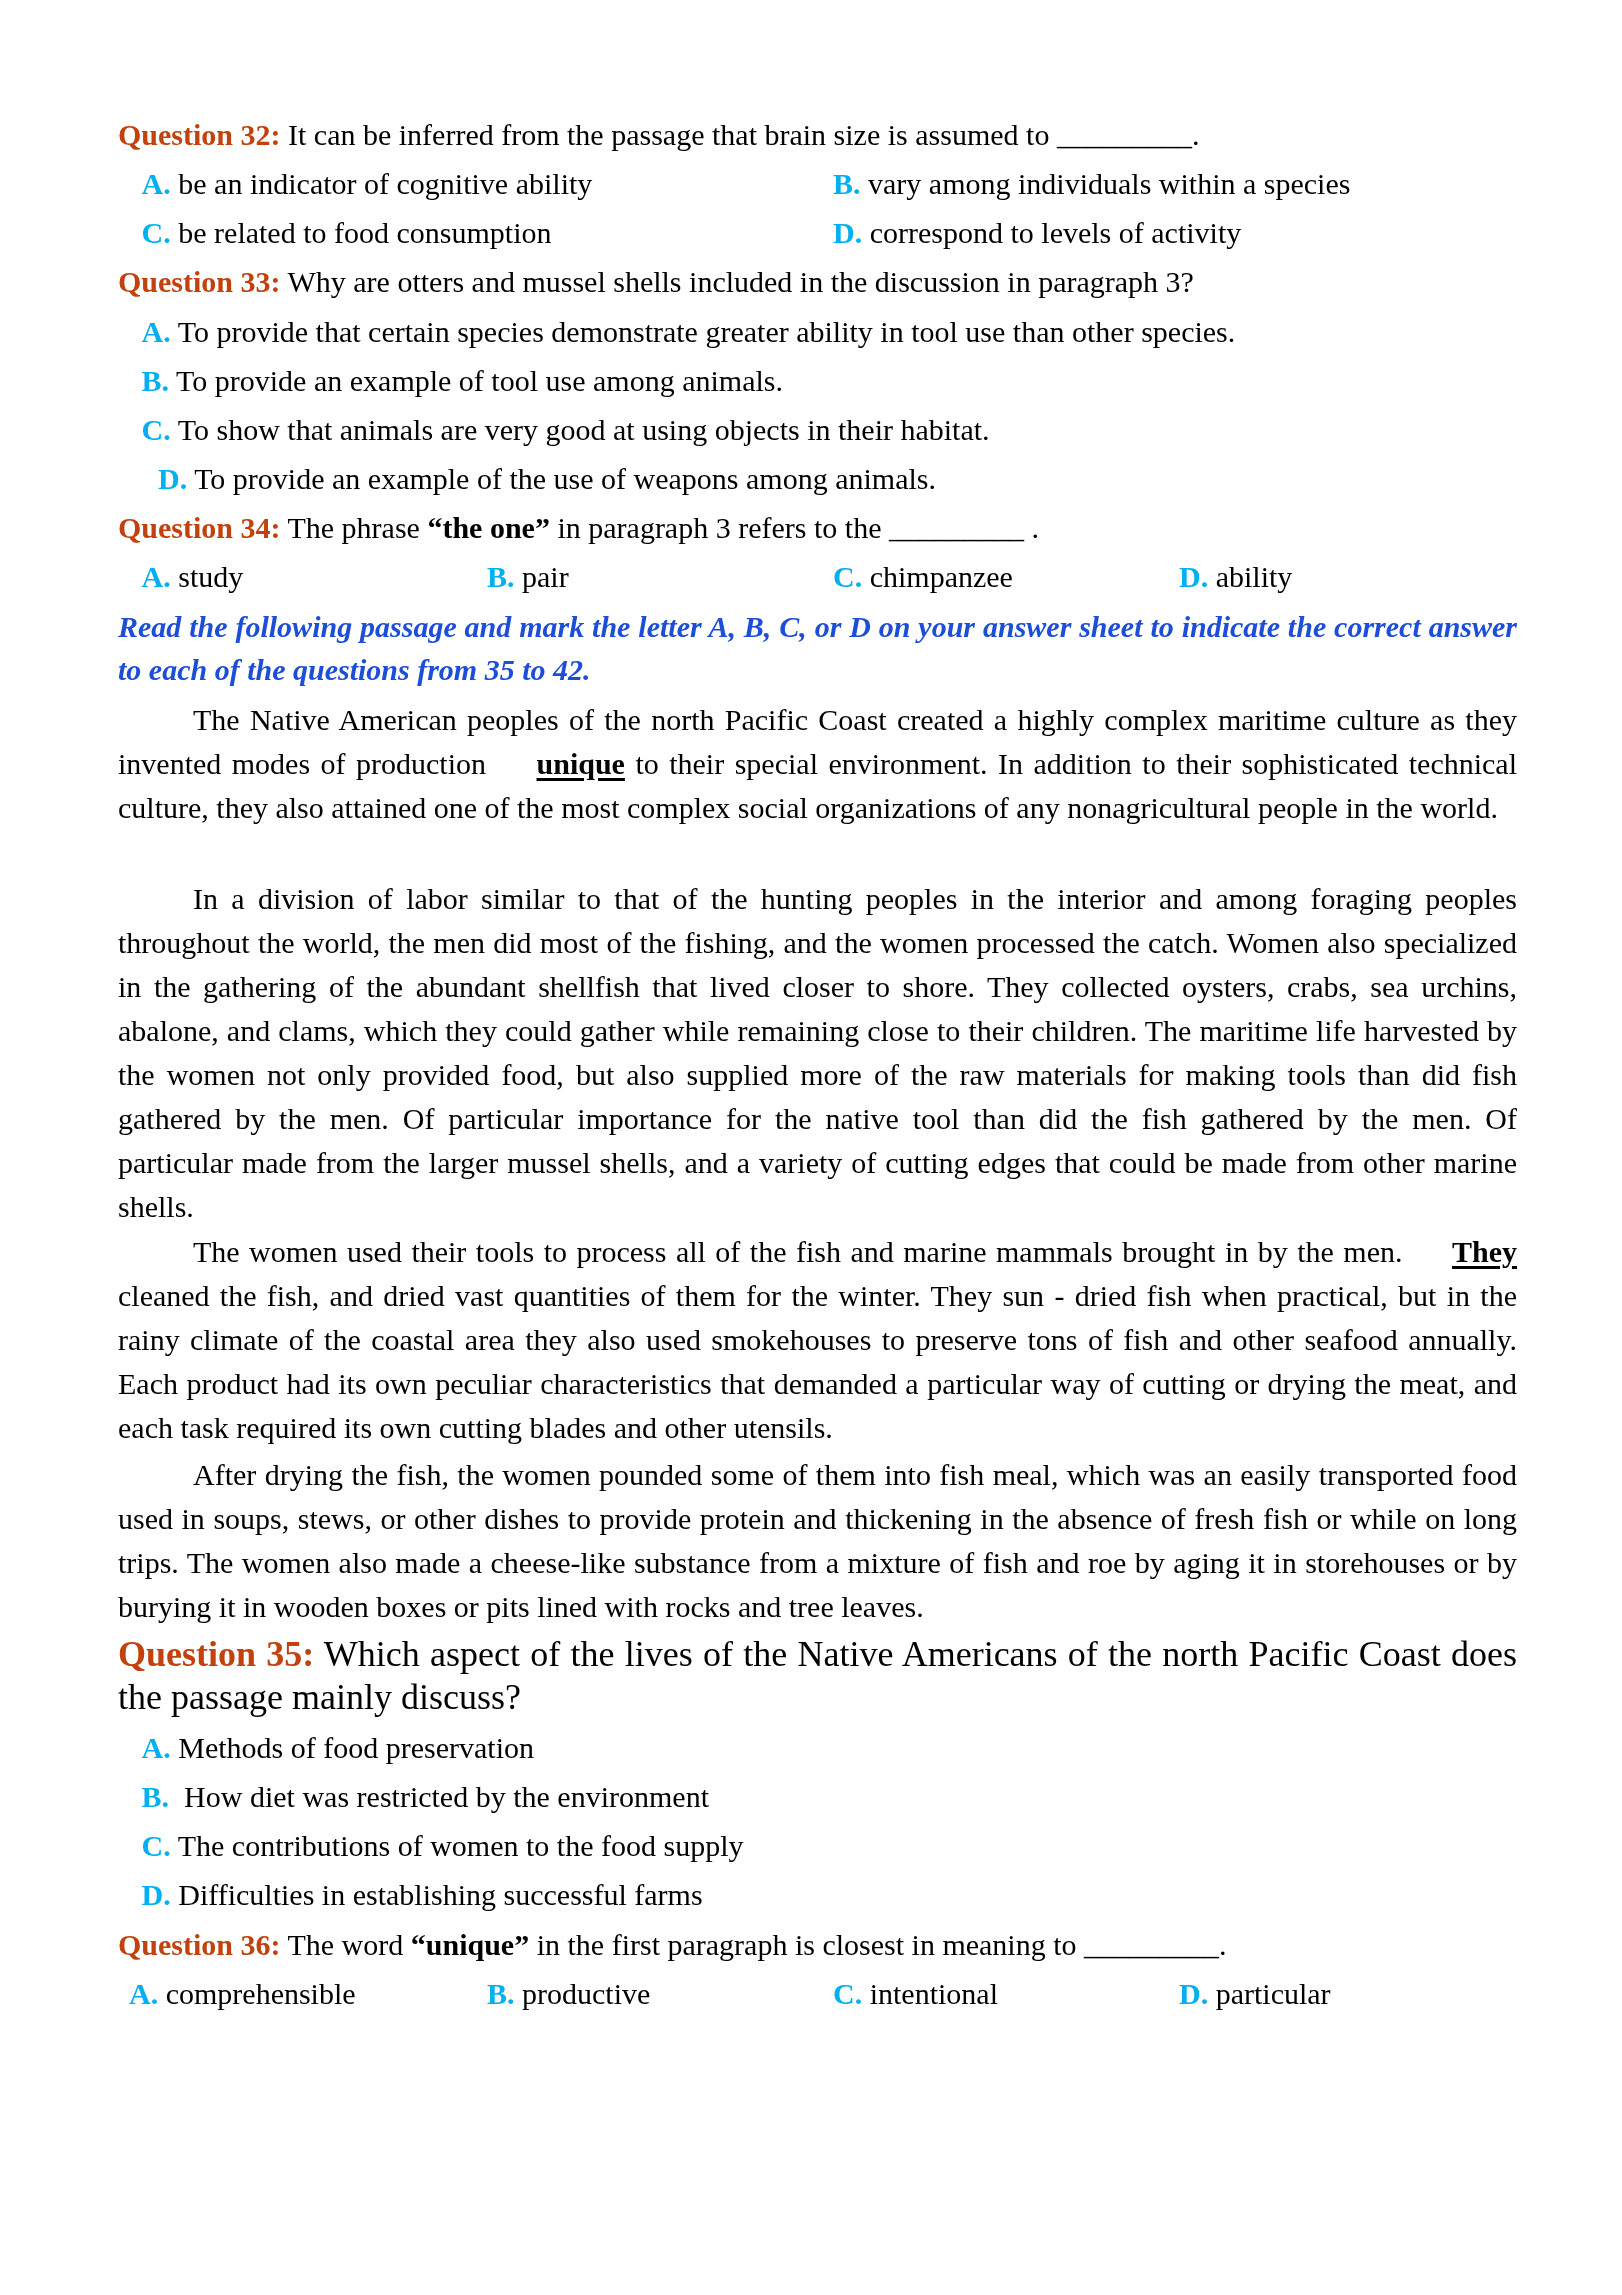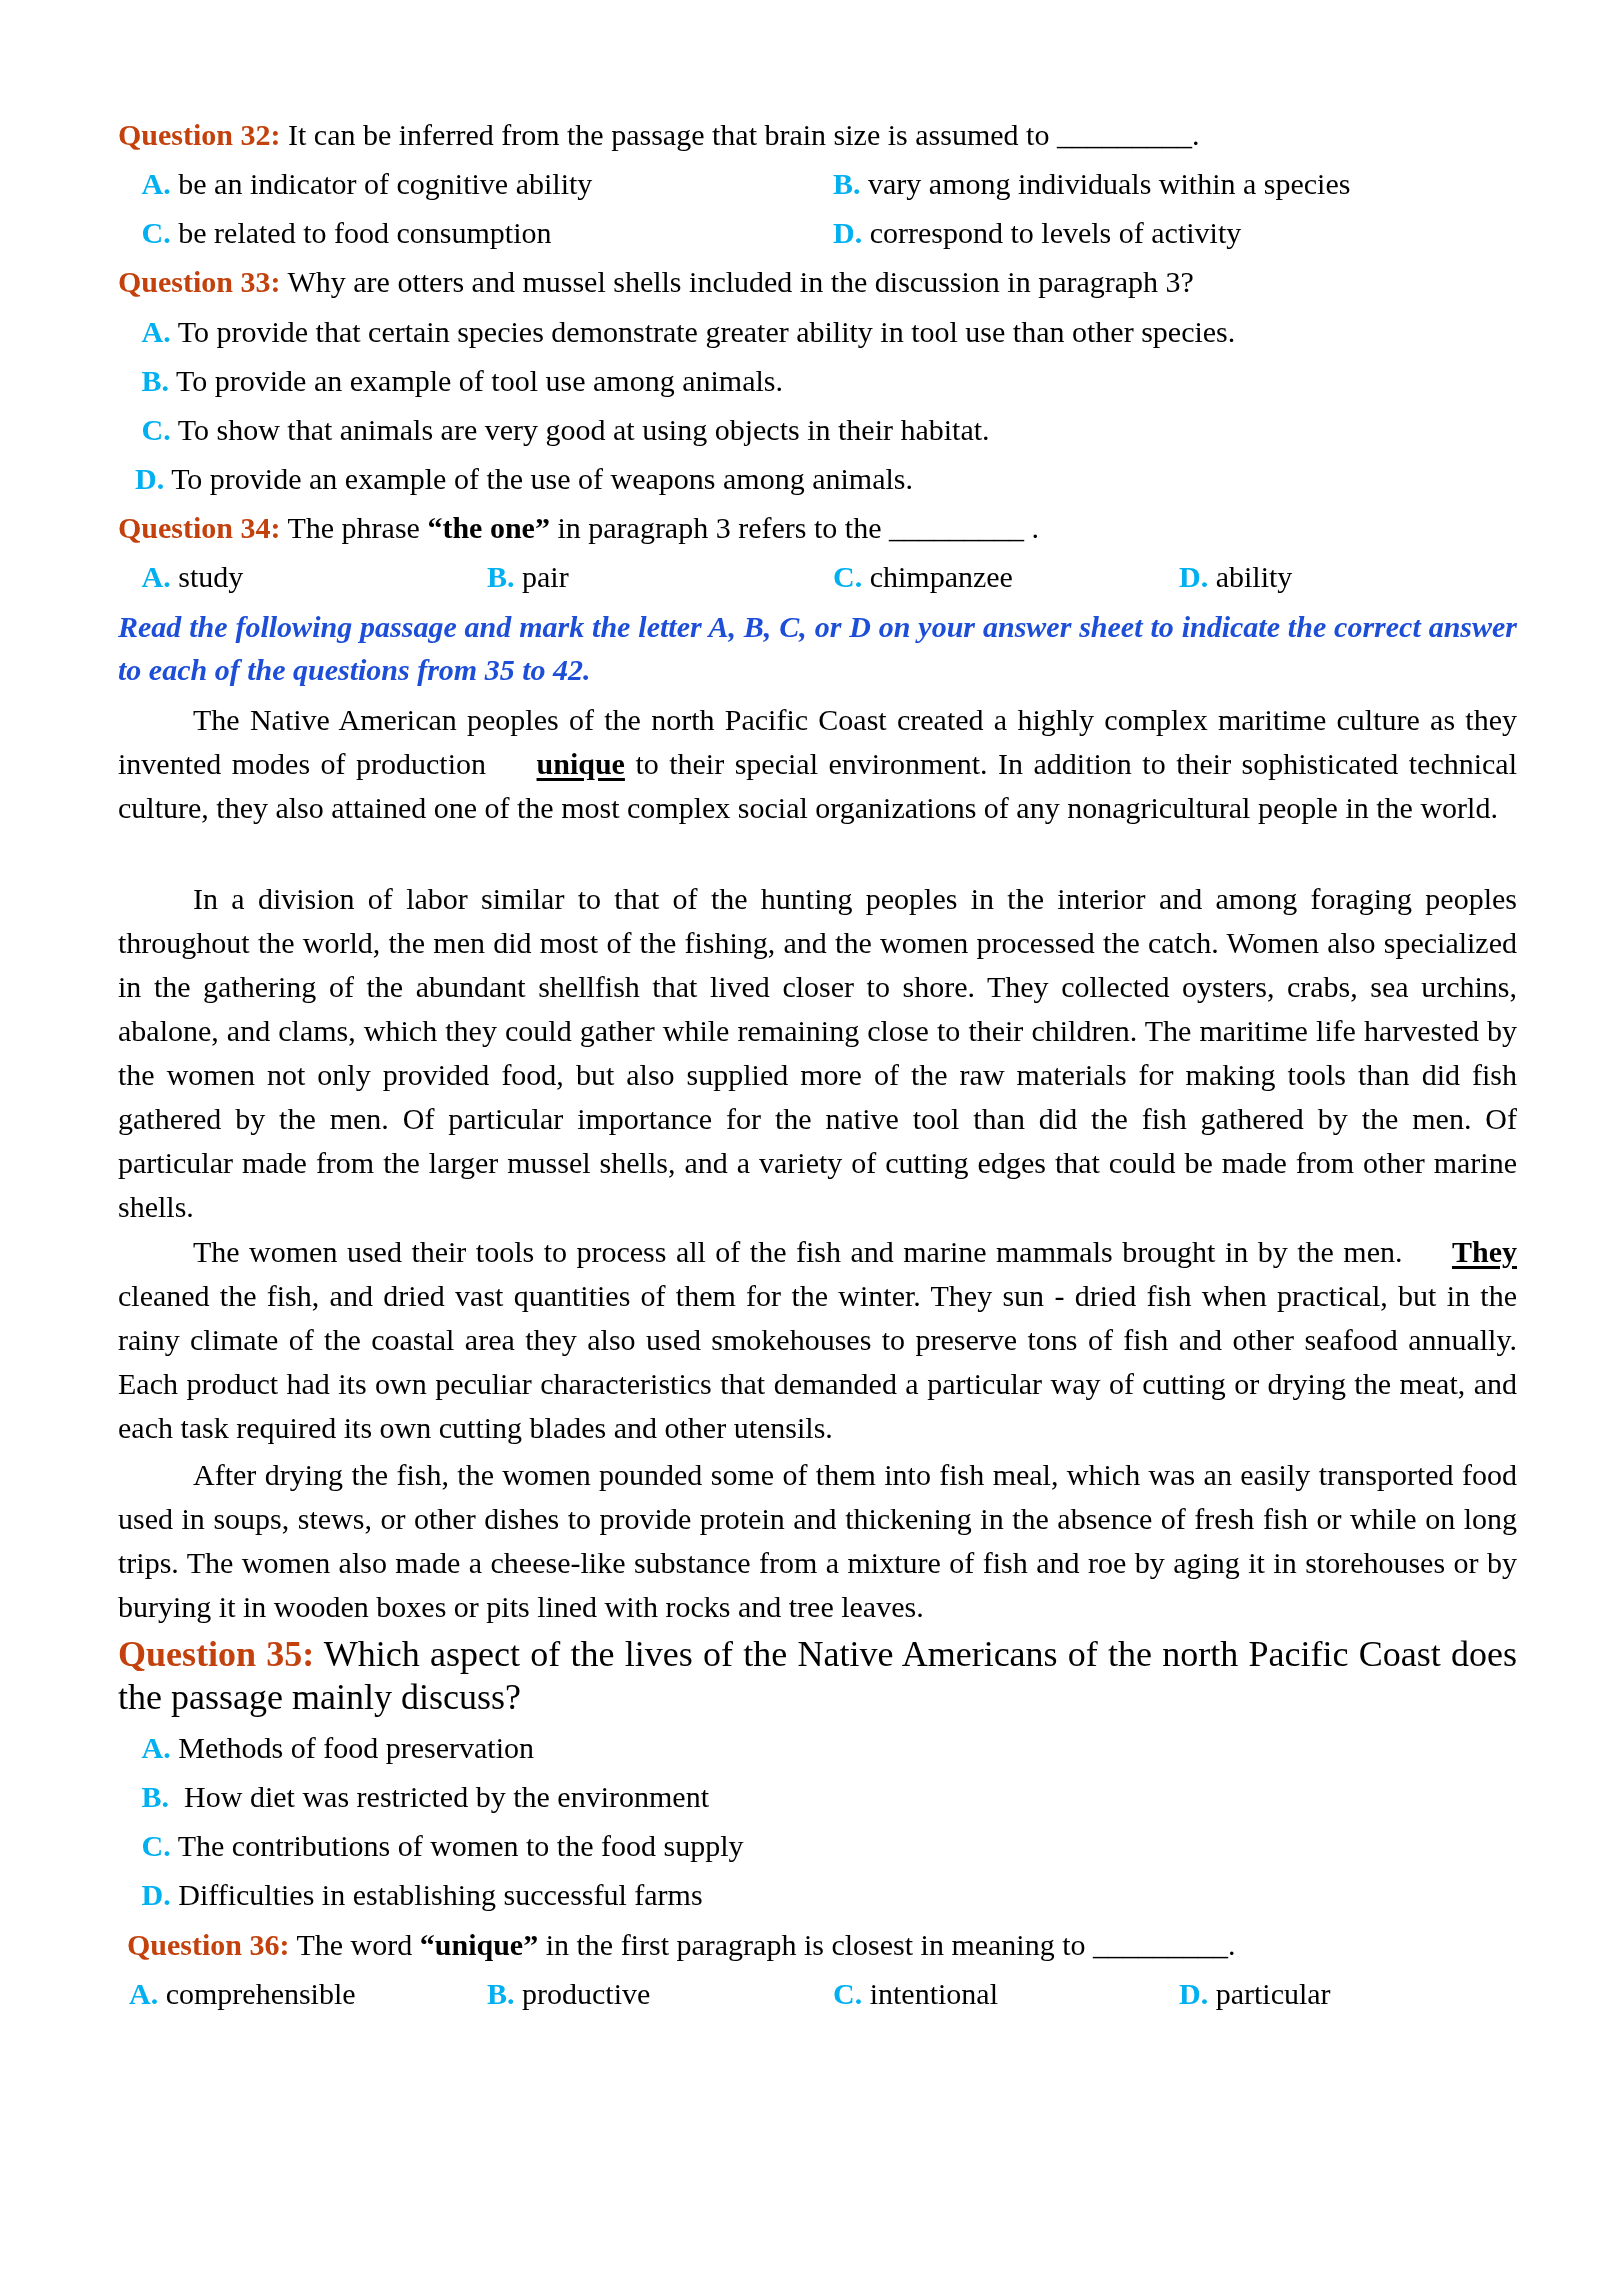--- a/index.html
+++ b/index.html
@@ -41,21 +41,21 @@
   <div class="row" style="top:308px;">
     <span class="opt" style="left:23.6px;"><span class="letter">A.</span><span> To provide that certain species demonstrate greater ability in tool use than other species.</span></span>
   </div>
   <div class="row" style="top:357px;">
     <span class="opt" style="left:23.6px;"><span class="letter">B.</span><span> To provide an example of tool use among animals.</span></span>
   </div>
   <div class="row" style="top:406px;">
     <span class="opt" style="left:23.6px;"><span class="letter">C.</span><span> To show that animals are very good at using objects in their habitat.</span></span>
   </div>
   <div class="row" style="top:455px;">
-    <span class="opt" style="left:17px;"><span class="letter">D.</span><span> To provide an example of the use of weapons among animals.</span></span>
+    <span class="opt" style="left:40px;"><span class="letter">D.</span><span> To provide an example of the use of weapons among animals.</span></span>
   </div>
 
   <div class="row" style="top:504px;">
     <span class="qlabel">Question 34:</span><span> The phrase </span><span class="b">“the one”</span><span> in paragraph 3 refers to the _________ .</span>
   </div>
   <div class="row" style="top:553px;">
     <span class="opt" style="left:23.6px;text-align:center;"><span class="letter">A.</span><span> study</span></span>
     <span class="opt" style="left:369px;"><span class="letter">B.</span><span> pair</span></span>
     <span class="opt" style="left:715px;"><span class="letter">C.</span><span> chimpanzee</span></span>
     <span class="opt" style="left:1061px;"><span class="letter">D.</span><span> ability</span></span>
@@ -80,21 +80,21 @@
   <div class="row" style="top:1773px;">
     <span class="opt" style="left:23.6px;"><span class="letter">B.</span><span style="white-space:pre;">  How diet was restricted by the environment</span></span>
   </div>
   <div class="row" style="top:1822px;">
     <span class="opt" style="left:23.6px;"><span class="letter">C.</span><span> The contributions of women to the food supply</span></span>
   </div>
   <div class="row" style="top:1871px;">
     <span class="opt" style="left:23.6px;"><span class="letter">D.</span><span> Difficulties in establishing successful farms</span></span>
   </div>
 
-  <div class="row" style="top:1921px;margin-left:9px;">
+  <div class="row" style="top:1921px;">
     <span class="qlabel">Question 36:</span><span> The word </span><span class="b">“unique”</span><span> in the first paragraph is closest in meaning to _________.</span>
   </div>
   <div class="row" style="top:1970px;">
     <span class="opt" style="left:11px;text-align:center;"><span class="letter">A.</span><span> comprehensible</span></span>
     <span class="opt" style="left:369px;"><span class="letter">B.</span><span> productive</span></span>
     <span class="opt" style="left:715px;"><span class="letter">C.</span><span> intentional</span></span>
     <span class="opt" style="left:1061px;"><span class="letter">D.</span><span> particular</span></span>
   </div>
 
 </div>

